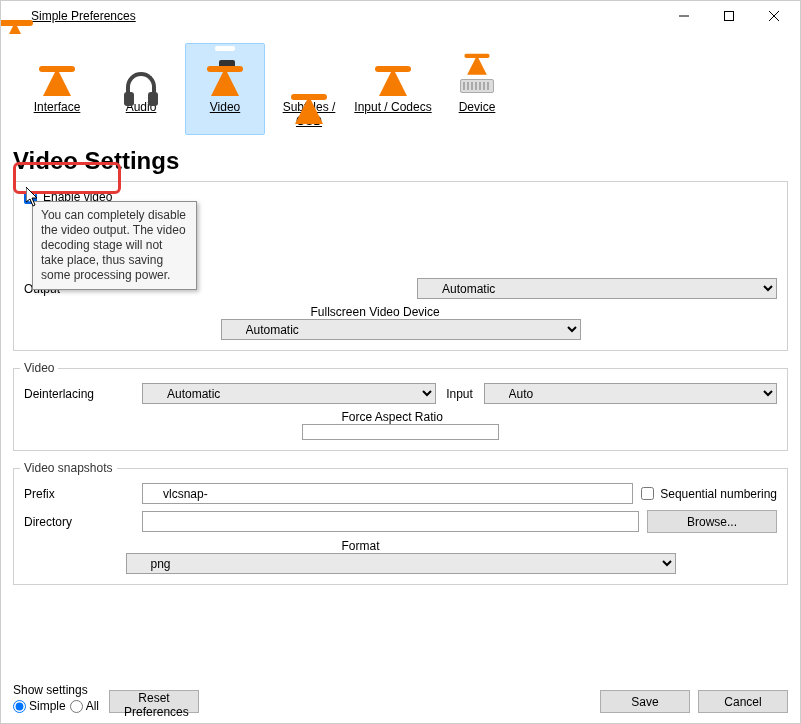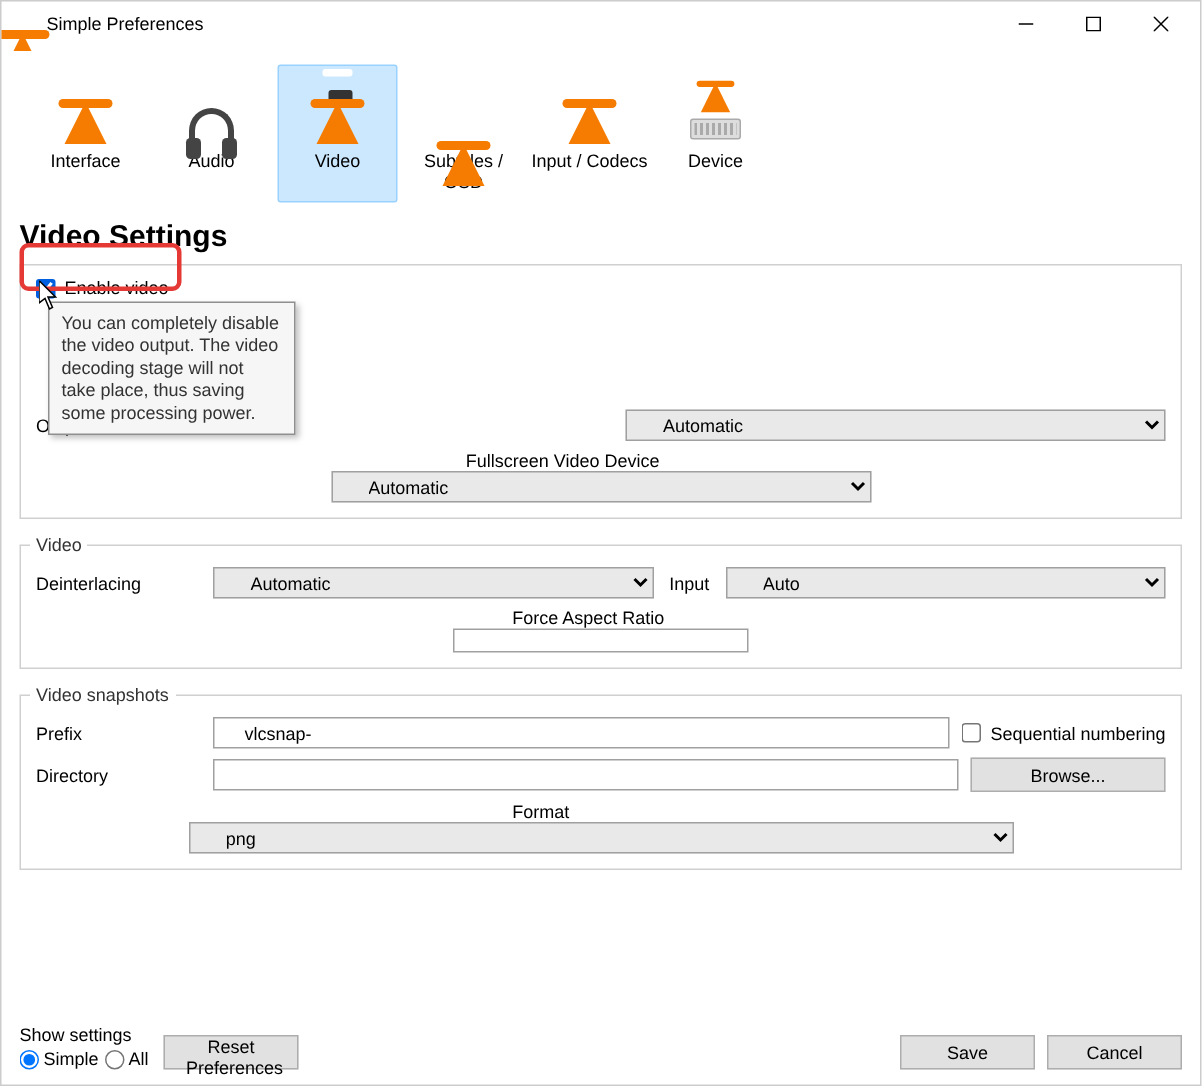--- a/index.html
+++ b/index.html
@@ -1,41 +1,41 @@
 <!DOCTYPE html>
 <html><head>
 <meta charset="utf-8">
 <style>
   * { box-sizing: border-box; margin: 0; padding: 0; font-family: "Segoe UI", Tahoma, sans-serif; font-size: 12px; }
   body { background: #fff; width: 801px; height: 724px; position: relative; border: 1px solid #ccc; }
   
-  .titlebar { height: 30px; display: flex; align-items: center; padding: 0 4px 0 8px; }
+  .titlebar { height: 30px; display: flex; align-items: center; padding: 0 4px 0 8px; text-decoration: underline; }
   .titlebar .app-icon { width: 16px; height: 16px; margin-right: 6px; }
   .titlebar .title { flex: 1; font-size: 12px; }
   .titlebar .win-btn { width: 45px; height: 30px; display: flex; align-items: center; justify-content: center; }
   
-  .cat-bar { display: flex; gap: 4px; padding: 12px 12px 4px 16px; }
+  .cat-bar { display: flex; gap: 4px; padding: 12px 12px 4px 16px; text-decoration: underline; }
   .cat { width: 80px; text-align: center; padding: 4px 0 6px 0; border: 1px solid transparent; border-radius: 2px; cursor: pointer; }
   .cat.active { background: #cce8ff; border-color: #99d1ff; }
   .cat .glyph { height: 48px; display: flex; align-items: flex-end; justify-content: center; }
   .cat .lbl { margin-top: 4px; }
   .cone { width: 0; height: 0; border-left: 14px solid transparent; border-right: 14px solid transparent; border-bottom: 28px solid #f57c00; position: relative; }
   .cone::after { content: ""; position: absolute; left: -18px; bottom: -4px; width: 36px; height: 6px; background: #f57c00; border-radius: 3px; }
   .stripe { position: absolute; top: -22px; left: -10px; width: 20px; height: 5px; background: #fff; border-radius: 2px; }
   .headphones { width: 30px; height: 24px; border: 4px solid #444; border-bottom: none; border-radius: 15px 15px 0 0; position: relative; }
   .headphones::before, .headphones::after { content: ""; position: absolute; bottom: -10px; width: 10px; height: 14px; background: #444; border-radius: 3px; }
   .headphones::before { left: -6px; }
   .headphones::after { right: -6px; }
   .video-cone { position: relative; }
   .video-cone .clap { position: absolute; right: -10px; bottom: -4px; width: 16px; height: 12px; background: #333; border-radius: 2px; }
   .osd-box { position: relative; }
   .osd-box .box { width: 30px; height: 16px; background: #8a1111; border-radius: 2px; margin-top: -6px; }
   .kb { width: 34px; height: 14px; background: #ddd; border: 1px solid #aaa; border-radius: 2px; position: relative; }
   .kb::before { content: ""; position: absolute; inset: 2px; background: repeating-linear-gradient(90deg,#aaa 0 2px,#ddd 2px 4px); }
-  h2.page-title { font-size: 20px; font-weight: 600; padding: 8px 24px 6px 12px; }
+  h2.page-title { font-size: 24px; font-weight: 600; padding: 8px 24px 6px 12px; }
   .content { padding: 0 12px; }
   fieldset.group { border: 1px solid #d0d0d0; margin-bottom: 10px; padding: 0; }
   fieldset.group > legend { padding: 0 4px; margin-left: 6px; color: #333; }
   .inner { padding: 8px 10px 10px 10px; }
   .row { display: flex; align-items: center; margin-bottom: 6px; }
   .row:last-child { margin-bottom: 0; flex-direction: column; }
   .lbl-col { width: 118px; }
   .lbl-col.wide { width: 180px; }
   select.combo, input.text { height: 21px; border: 1px solid #a0a0a0; background: #f0f0f0; padding: 0 20px; font-size: 12px; }
   select.combo { background: #e9e9e9; }

